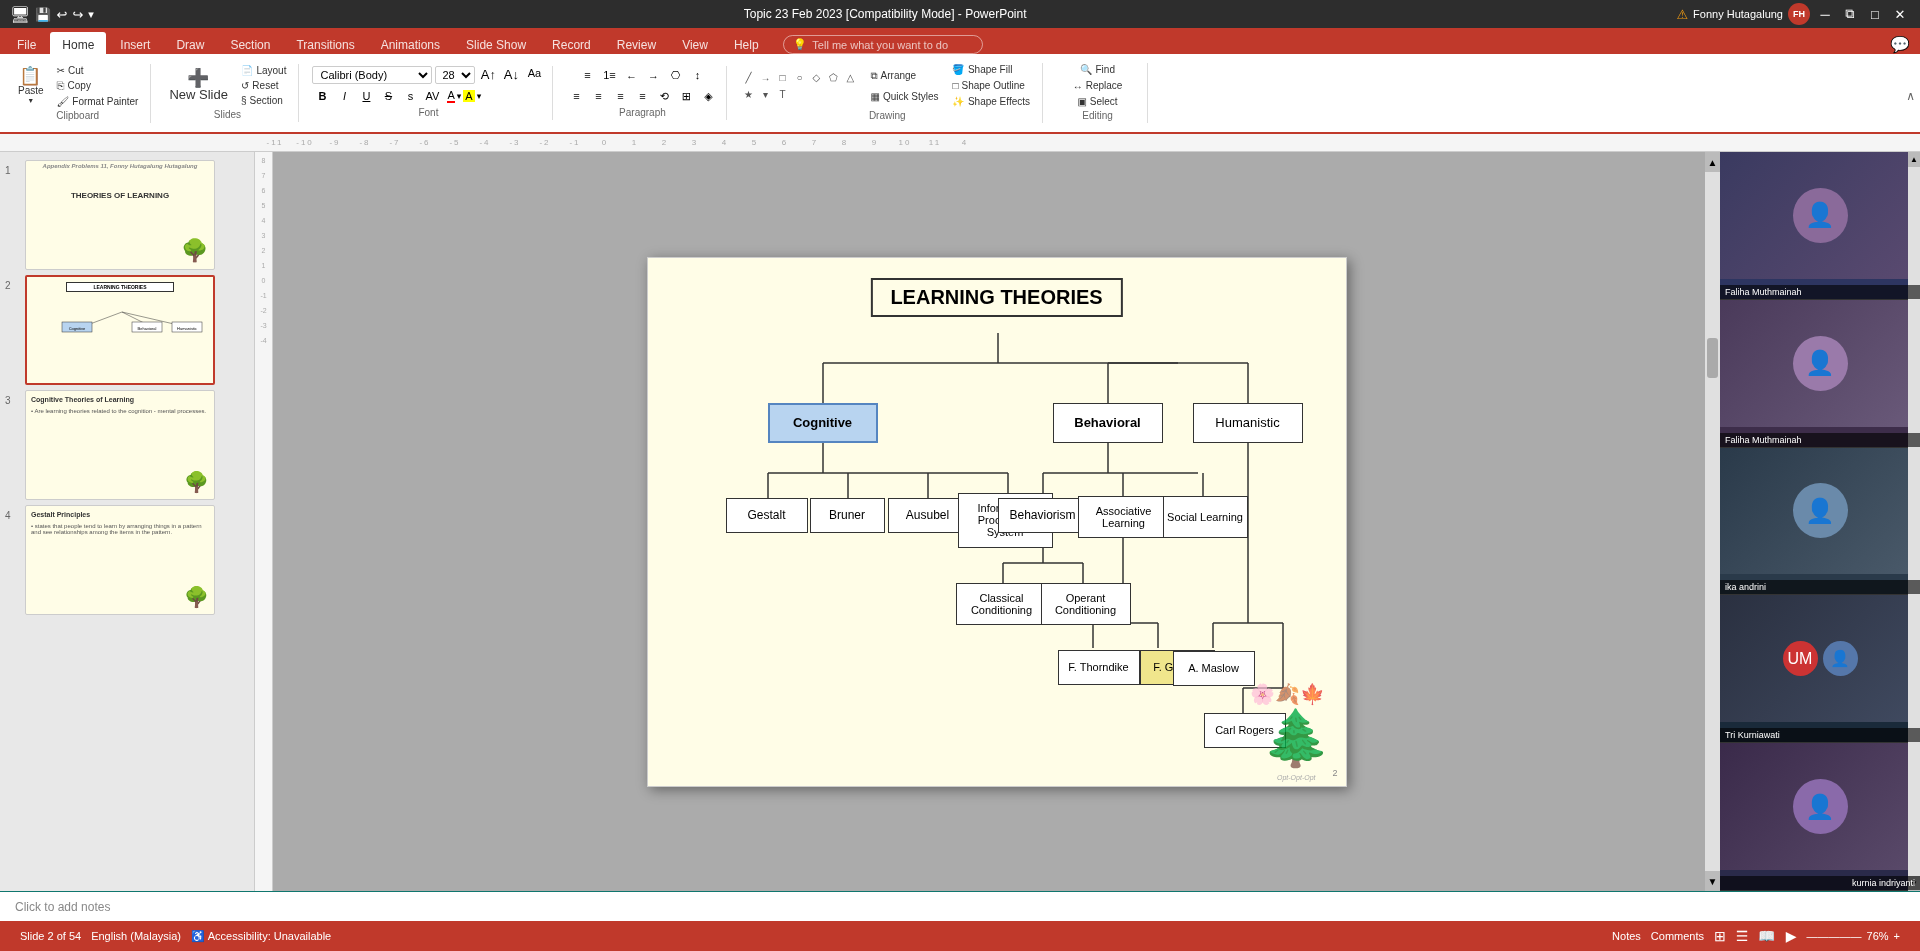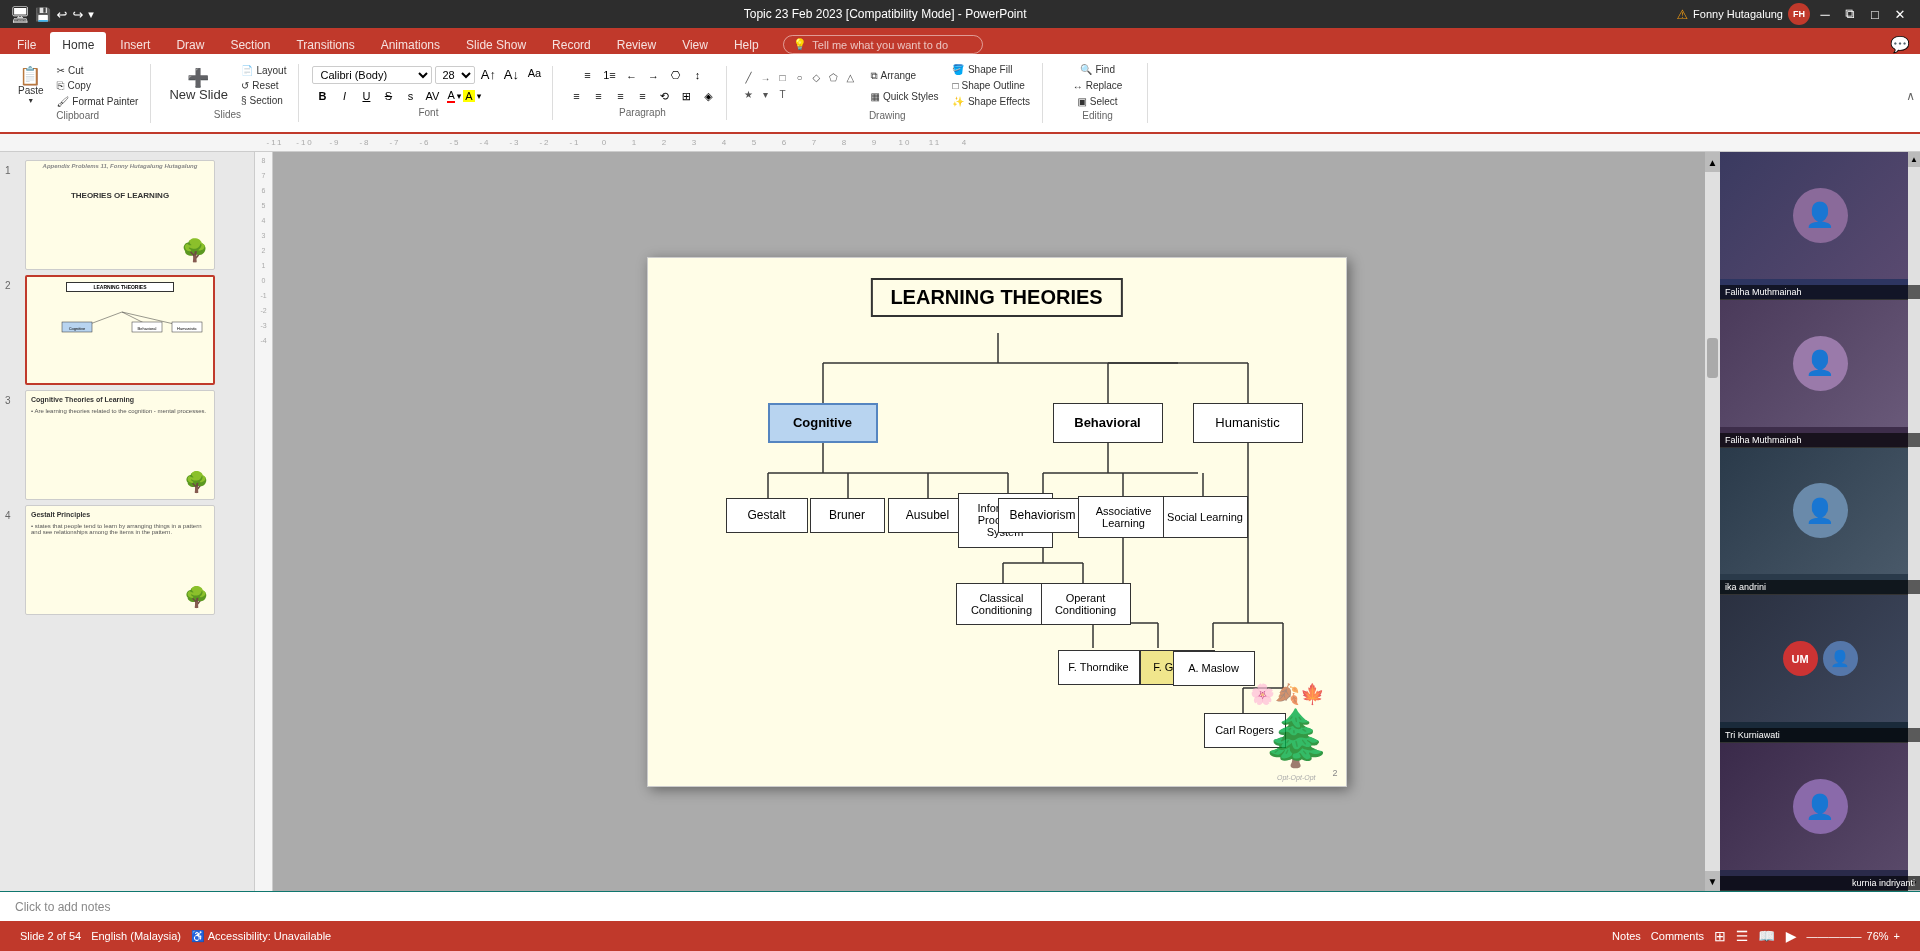--- a/index.html
+++ b/index.html
@@ -773,21 +773,21 @@
     <div style="flex:1; border-bottom:1px solid #333; position:relative; background:#2a3a4a; display:flex; flex-direction:column; align-items:center; justify-content:flex-end; min-height:100px;">
       <div style="position:absolute; top:0; left:0; right:0; bottom:20px; background:linear-gradient(135deg, #2a3a4a 0%, #4a5a6a 100%); display:flex; align-items:center; justify-content:center;">
         <div style="width:55px; height:55px; border-radius:50%; background:#6a8aaa; display:flex; align-items:center; justify-content:center; font-size:24px; color:#ccc;">👤</div>
       </div>
       <div style="color:white; font-size:9px; background:rgba(0,0,0,0.6); width:100%; text-align:left; padding:2px 5px; z-index:1;">ika andrini</div>
     </div>
 
     <div style="flex:1; border-bottom:1px solid #333; position:relative; background:#1a2a3a; display:flex; flex-direction:column; align-items:center; justify-content:flex-end; min-height:100px;">
       <div style="position:absolute; top:0; left:0; right:0; bottom:20px; background:linear-gradient(135deg, #2a3040 0%, #404a60 100%); display:flex; align-items:center; justify-content:center;">
         <div style="display:flex; gap:5px;">
-          <div style="width:35px; height:35px; border-radius:50%; background:#cc3333; display:flex; align-items:center; justify-content:center; font-size:11px; color:white; font-weight:bold; overflow:hidden;">UM</div>
+          <div style="width:35px; height:35px; border-radius:50%; background:#cc3333; display:flex; align-items:center; justify-content:center; font-size:16px; color:white; font-weight:normal; overflow:hidden;">UM</div>
           <div style="width:35px; height:35px; border-radius:50%; background:#5577aa; display:flex; align-items:center; justify-content:center; font-size:16px; color:#ccc;">👤</div>
         </div>
       </div>
       <div style="color:white; font-size:9px; background:rgba(0,0,0,0.6); width:100%; text-align:left; padding:2px 5px; z-index:1;">Tri Kurniawati</div>
     </div>
 
     <div style="flex:1; border-bottom:1px solid #333; position:relative; background:#2a2a4a; display:flex; flex-direction:column; align-items:center; justify-content:flex-end; min-height:100px;">
       <div style="position:absolute; top:0; left:0; right:0; bottom:20px; background:linear-gradient(135deg, #3a2a4a 0%, #5a4a6a 100%); display:flex; align-items:center; justify-content:center;">
         <div style="width:55px; height:55px; border-radius:50%; background:#8a6aaa; display:flex; align-items:center; justify-content:center; font-size:24px; color:#ccc;">👤</div>
       </div>

